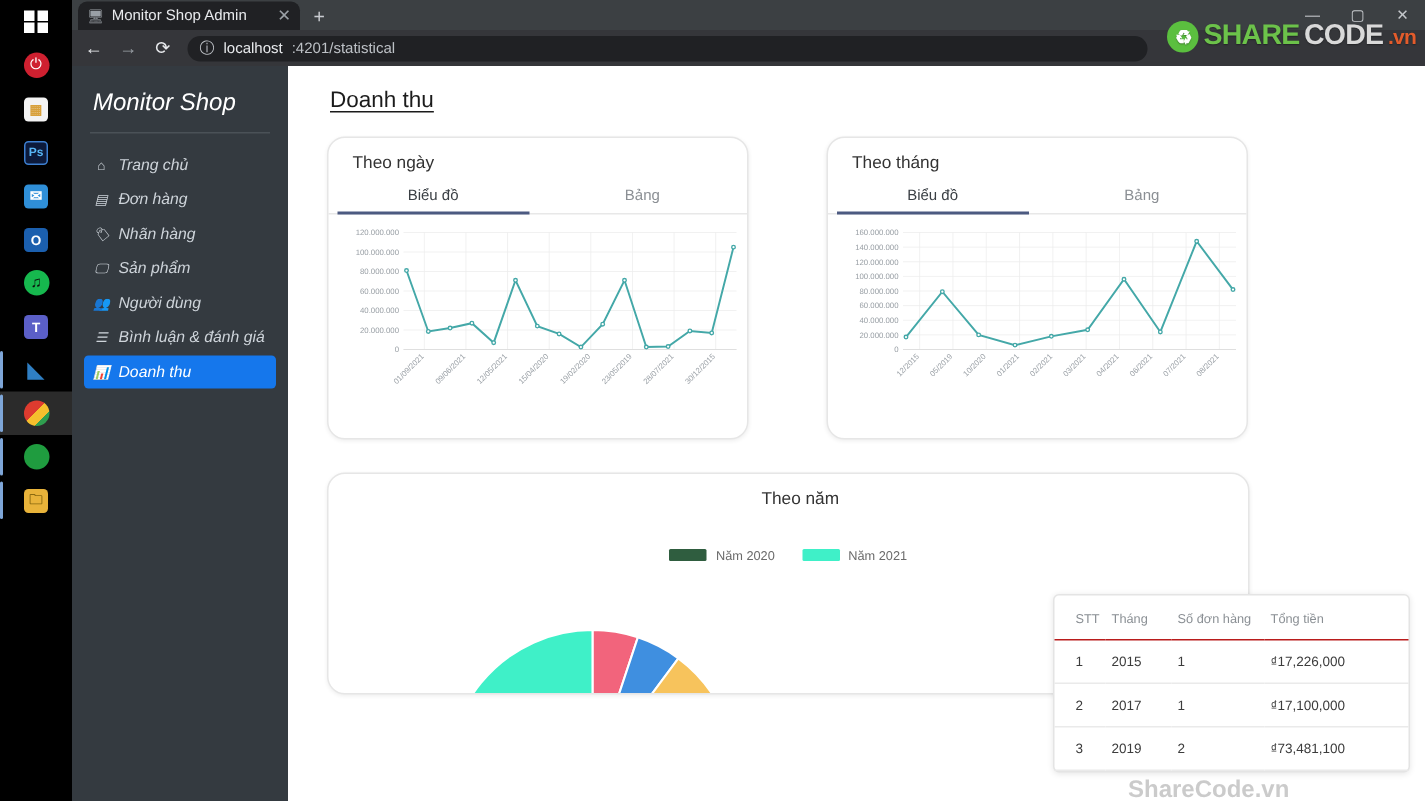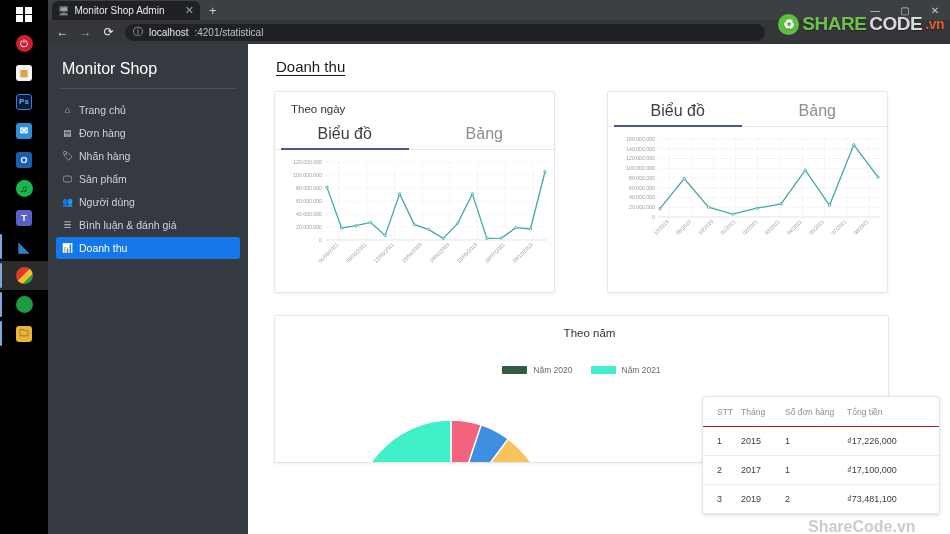--- a/index.html
+++ b/index.html
@@ -74,40 +74,40 @@
     text-shadow: 0 1px 1px rgba(0,0,0,.35);
   }
   #sc-badge { width:21px;height:21px;border-radius:50%;background:#5bbf3f;display:flex;align-items:center;justify-content:center;color:#fff;font-size:13px; }
   .sc-share { color:#6cc24a; }
   .sc-code { color:#d9d9d9; }
   .sc-vn { color:#e35b2b; font-size:14px; }
 
   
   #page { position:absolute; left:0; top:44px; width:902px; height:490px; background:#fff; display:flex; }
 
-  #sidebar { width:200px; background:#343a40; color:#c9ced3; padding:10px 0 16px 0; flex:none; }
+  #sidebar { width:144px; background:#343a40; color:#c9ced3; padding:10px 0 16px 0; flex:none;font-style:italic; }
   #brand { color:#ffffff; font-size:16px; padding:6px 14px 10px 14px; }
   #brand-rule { height:1px; background:#4a5157; margin:0 12px 10px 12px; }
   .nav-item {
     display:flex; align-items:center; gap:6px; height:22px; margin:0 8px 1px 8px;
     padding:0 6px; border-radius:3px; font-size:10.5px; color:#ced4da;
   }
   .nav-item .nicon { font-size:9px; width:11px; text-align:center; color:#ced4da; }
   .nav-item.active { background:#1577ec; color:#ffffff; }
   .nav-item.active .nicon { color:#ffffff; }
 
   #content { flex:1; position:relative; overflow:hidden; padding:14px 26px 0 26px; }
   #page-title { font-size:15px; color:#1b1b1b; text-decoration:underline; text-underline-offset:3px; margin:0 0 16px 2px; }
 
   .card-row { display:flex; gap:52px; }
-  .card { background:#fff; border:1px solid #e6e6e6; border-radius:2px; box-shadow:0 1px 3px rgba(0,0,0,.07); }
+  .card { background:#fff; border:1px solid #e6e6e6; border-radius:12px; box-shadow:0 1px 3px rgba(0,0,0,.07); }
   .card-title { font-size:11.5px; color:#333; padding:11px 0 0 16px; }
 
   .tabs { display:flex; margin-top:10px; position:relative; }
-  .tab-btn { width:50%; text-align:center; font-size:16px; color:#8b8f94; padding-bottom:7px; }
+  .tab-btn { width:50%; text-align:center; font-size:10px; color:#8b8f94; padding-bottom:7px; }
   .tab-btn.sel { color:#3a3f44; }
   .tabs-underline { position:absolute; bottom:0; left:0; width:100%; height:1px; background:#e8e8e8; }
   .tabs-ind { position:absolute; bottom:0; left:2%; width:46%; height:2px; background:#4c5a81; }
 
   .chart-box { padding:6px 8px 0 4px; }
 
   svg text { font-family:"Liberation Sans", sans-serif; }
   .ylab { font-size:5.2px; fill:#9aa0a6; }
   .xlab { font-size:5.2px; fill:#9aa0a6; }
   .grid { stroke:#ececec; stroke-width:.5; }
@@ -345,20 +345,21 @@
                   <text x="0" y="0" class="xlab" text-anchor="end">28/07/2021</text>
                 </g>
                 <g transform="translate(254.125,89) rotate(-45)">
                   <text x="0" y="0" class="xlab" text-anchor="end">30/12/2015</text>
                 </g>
               </svg>
           </div>
         </div>
 
         <div class="card" style="width:281px;height:202px;">
+          <div class="card-title">Theo tháng</div>
           <div class="tabs">
             <div class="tab-btn sel">Biểu đồ</div>
             <div class="tab-btn">Bảng</div>
             <div class="tabs-underline"></div>
             <div class="tabs-ind"></div>
           </div>
           <div class="chart-box">
             <svg id="svg-month" viewBox="0 0 272 132" width="272" height="132">
                 <line x1="46" y1="84" x2="268" y2="84" class="grid"></line>
                 <text x="43" y="85.9" class="ylab" text-anchor="end">0</text>

